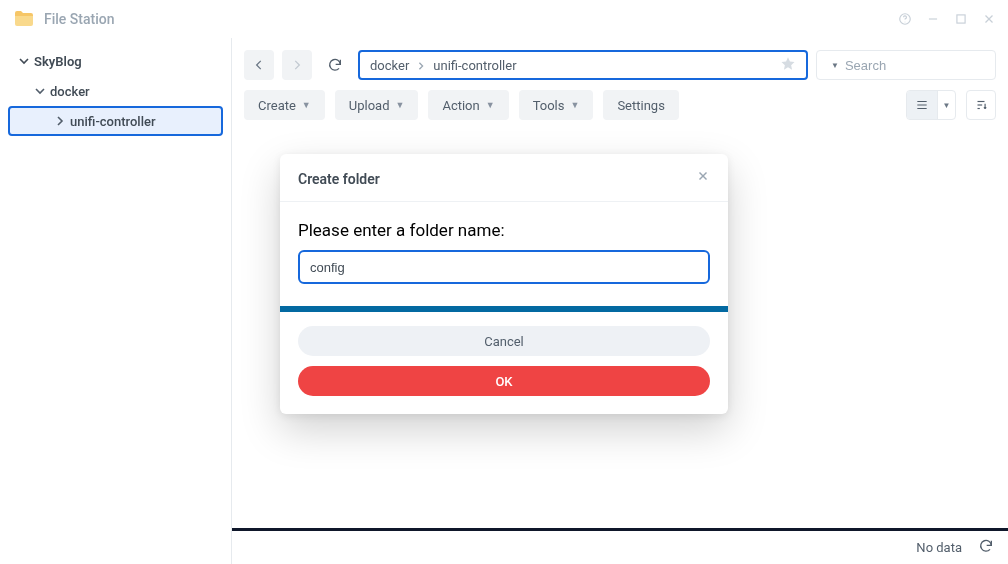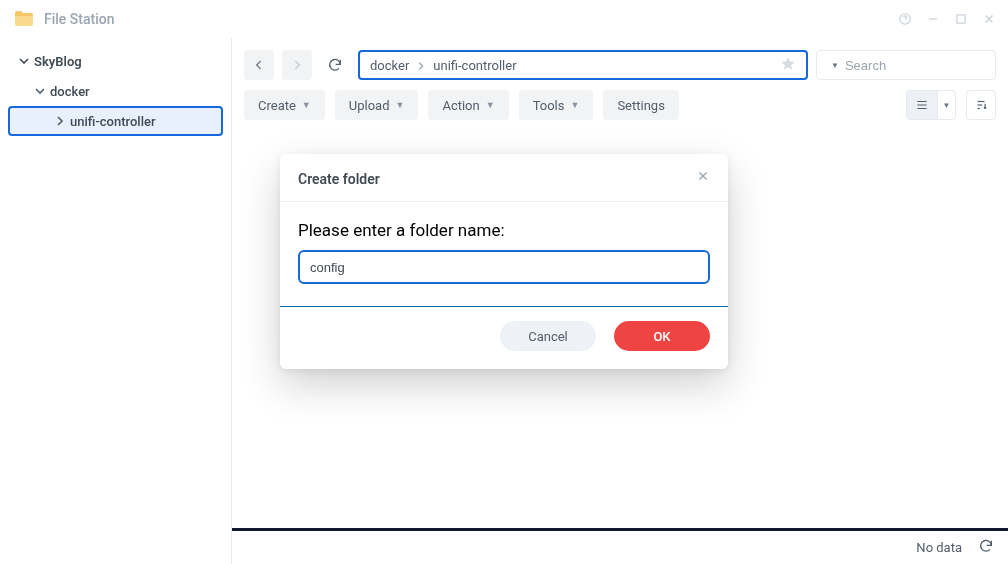--- a/index.html
+++ b/index.html
@@ -216,23 +216,24 @@
     width:100%;
     height: 34px;
     border:2px solid #1668dc;
     border-radius:6px;
     padding: 0 10px;
     font-size:13px;
     color:#414b55;
     outline:none;
   }
   .dialog-footer {
-    display:flex; justify-content:flex-end; gap:18px;
+    display:flex; justify-content:flex-end; gap:10px;
     padding: 14px 18px 18px 18px;
-    border-top:1px solid #0369a1;
+    border-top:6px solid #0369a1;
+    flex-direction:column;
   }
   .pill-btn {
     min-width: 96px;
     height: 30px;
     border-radius: 15px;
     display:flex; align-items:center; justify-content:center;
     font-size:13px;
     cursor:pointer;
   }
   .pill-btn.secondary { background:#eef1f5; color:#525e6b; }

